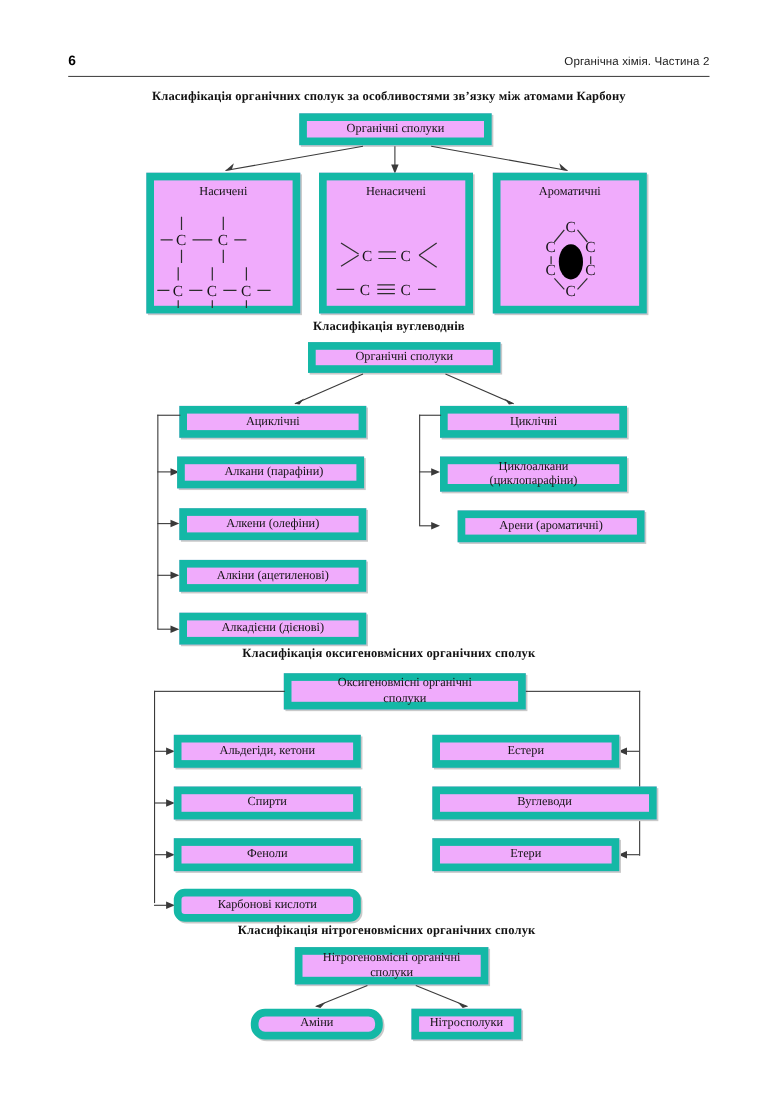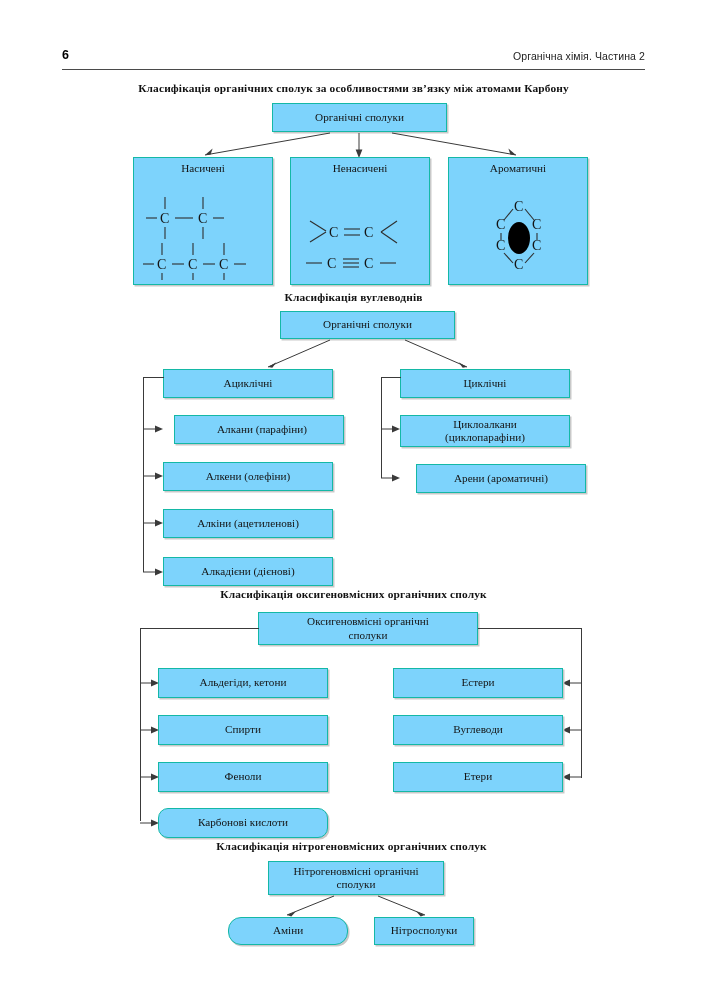--- a/index.html
+++ b/index.html
@@ -44,22 +44,22 @@
     font-weight: bold;
     font-size: 11.4px;
     color: #111;
     letter-spacing: .15px;
     white-space: nowrap;
   }
 
   
   .dbox {
     position: absolute;
-    border: 1px solid #14b8a6;
-    background: #7dd3fc;
+    border: 7px solid #14b8a6;
+    background: #f0abfc;
     box-shadow: 1.5px 1.5px 0 0 #c9c9c9;
     display: flex;
     align-items: center;
     justify-content: center;
     text-align: center;
     font-size: 11.2px;
     line-height: 1.2;
     color: #141414;
     padding: 0 4px;
   }
@@ -212,21 +212,21 @@
   <line x1="3" y1="29" x2="20" y2="29"></line>
     <polygon class="arrowhead" points="23,29 15,25.6 15,32.4"></polygon>
   <line x1="3" y1="76" x2="20" y2="76"></line>
     <polygon class="arrowhead" points="23,76 15,72.6 15,79.4"></polygon>
   <line x1="3" y1="123" x2="20" y2="123"></line>
     <polygon class="arrowhead" points="23,123 15,119.6 15,126.4"></polygon>
   <line x1="3" y1="172" x2="20" y2="172"></line>
     <polygon class="arrowhead" points="23,172 15,168.6 15,175.4"></polygon>
 </svg>
 
-<div class="dbox" style="left:174px; top:415px; width:170px; height:29px;padding-left:10px;">
+<div class="dbox" style="left:161px; top:415px; width:170px; height:29px;padding-left:10px;">
   <span class="lbl">Алкани (парафіни)</span>
 </div>
 <div class="dbox" style="left:163px; top:462px; width:170px; height:29px;">
   <span class="lbl">Алкени (олефіни)</span>
 </div>
 <div class="dbox" style="left:163px; top:509px; width:170px; height:29px;">
   <span class="lbl">Алкіни (ацетиленові)</span>
 </div>
 <div class="dbox" style="left:163px; top:557px; width:170px; height:29px;">
   <span class="lbl">Алкадієни (дієнові)</span>
@@ -292,21 +292,21 @@
     <polygon class="arrowhead" points="2,33 10,29.6 10,36.4"></polygon>
   <line x1="21" y1="80" x2="5" y2="80"></line>
     <polygon class="arrowhead" points="2,80 10,76.6 10,83.4"></polygon>
   <line x1="21" y1="127" x2="5" y2="127"></line>
     <polygon class="arrowhead" points="2,127 10,123.6 10,130.4"></polygon>
 </svg>
 
 <div class="dbox" style="left:393px; top:668px; width:170px; height:30px;">
   <span class="lbl">Естери</span>
 </div>
-<div class="dbox" style="left:393px; top:715px; width:170px; height:30px;">
+<div class="dbox" style="left:393px; top:715px; width:204px; height:30px;">
   <span class="lbl">Вуглеводи</span>
 </div>
 <div class="dbox" style="left:393px; top:762px; width:170px; height:30px;">
   <span class="lbl">Етери</span>
 </div>
 
 <div class="sec-title" style="left:0; top:840px; width:703px;">Класифікація нітрогеновмісних органічних сполук</div>
 
 <div class="dbox" style="left:268px; top:861px; width:176px; height:34px; flex-direction:column; justify-content:center;">
   <span class="lbl">Нітрогеновмісні органічні</span>

